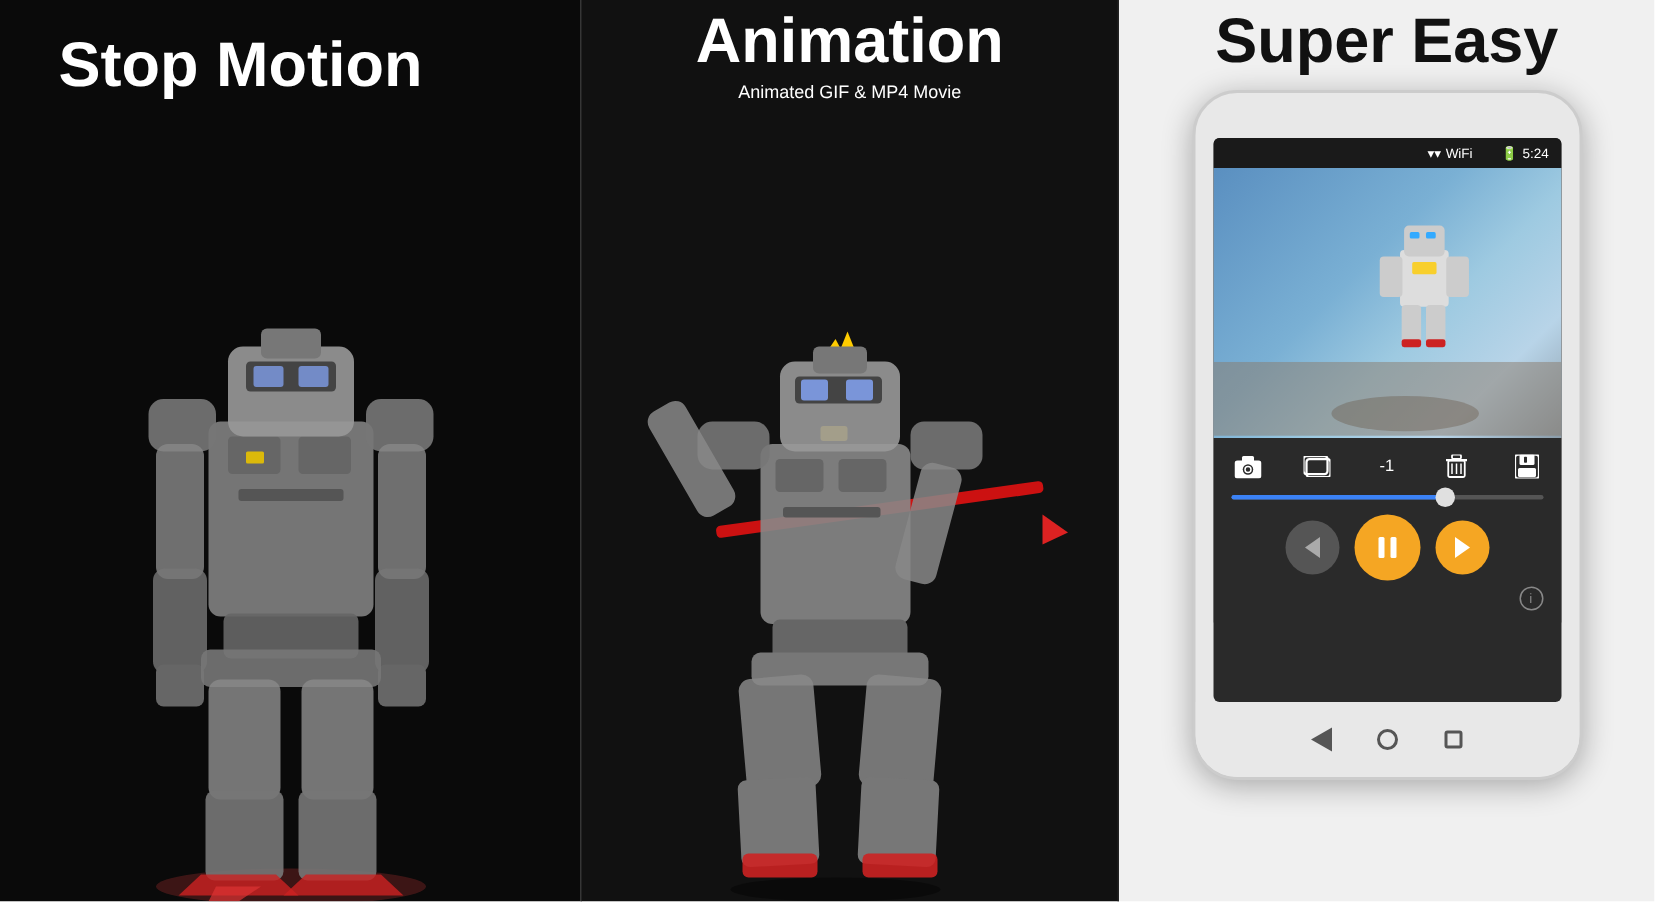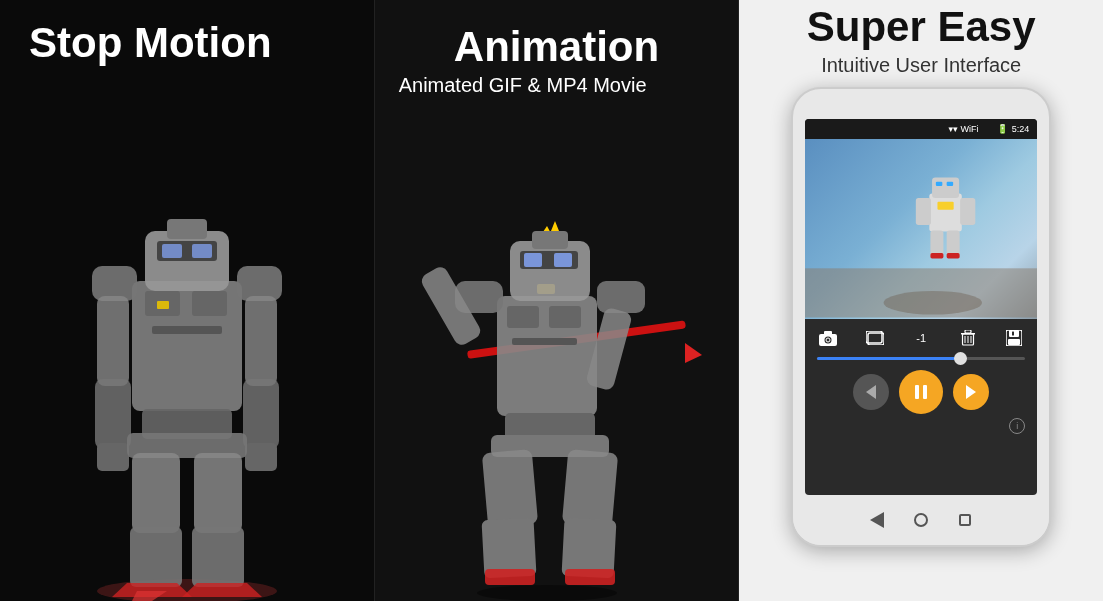--- a/index.html
+++ b/index.html
@@ -16,29 +16,30 @@
       position: relative;
       overflow: hidden;
     }
 
     
     .panel-1 {
       background: #0a0a0a;
       display: flex;
       flex-direction: column;
       align-items: flex-start;
-      padding: 20px 29px;
+      padding: 20px 39px;
     }
 
     
     .panel-2 {
       background: #111;
       display: flex;
       flex-direction: column;
-      padding: 24px 24px;
+      align-items: center;
+      padding: 4px 24px;
       border-left: 1px solid #222;
       border-right: 1px solid #222;
     }
 
     
     .panel-3 {
       background: #f0f0f0;
       display: flex;
       flex-direction: column;
       align-items: center;
@@ -52,21 +53,21 @@
       line-height: 1.1;
       z-index: 2;
       position: relative;
     }
 
     .panel-title-dark {
       color: #111;
     }
 
     .panel-subtitle {
-      font-size: 20px;
+      font-size: 12px;
       font-weight: 400;
       color: #fff;
       z-index: 2;
       position: relative;
       margin-top: 4px;
     }
 
     .panel-subtitle-dark {
       color: #333;
     }
@@ -387,21 +388,20 @@
       <rect x="156" y="398" width="52" height="58" rx="6" fill="#777" transform="rotate(3,182,427)"></rect>
 
       <rect x="78" y="448" width="50" height="16" rx="4" fill="#cc2222" opacity="0.9"></rect>
       <rect x="158" y="448" width="50" height="16" rx="4" fill="#cc2222" opacity="0.9"></rect>
     </svg>
   </div>
 </div>
 
 <div class="panel panel-3">
   <h1 class="panel-title panel-title-dark">Super Easy</h1>
-  <p class="panel-subtitle panel-subtitle-dark">Intuitive User Interface</p>
 
   <div class="phone-wrapper">
     <div class="phone-body">
 
       <div class="phone-screen">
 
         <div class="phone-status-bar">
           <span style="margin-right:3px;">▾▾</span>
           <span style="margin-right:19px;">WiFi</span>
           <span style="margin-right:3px;">🔋</span>

